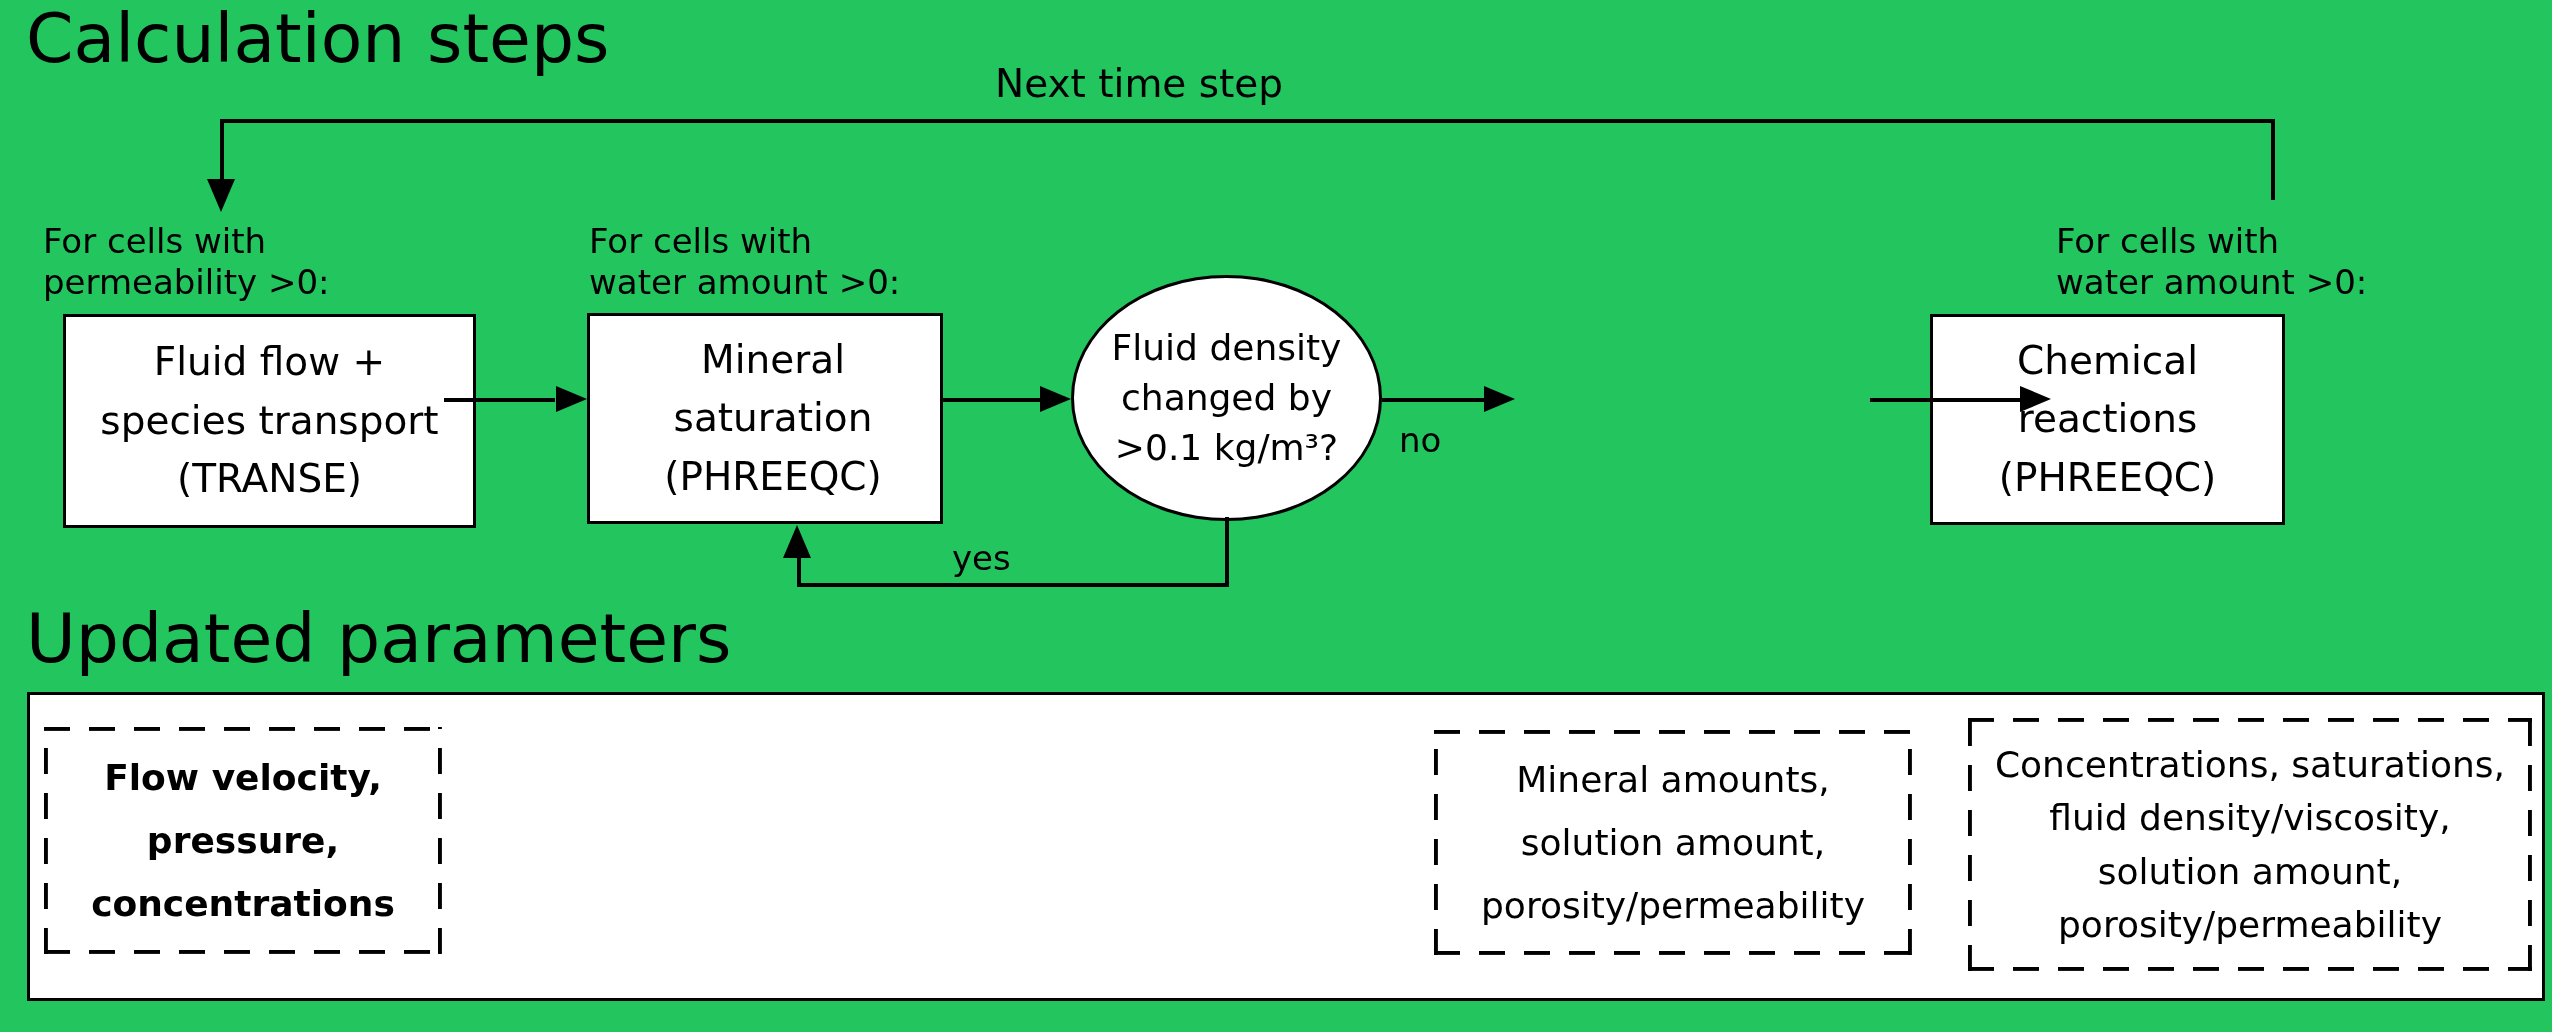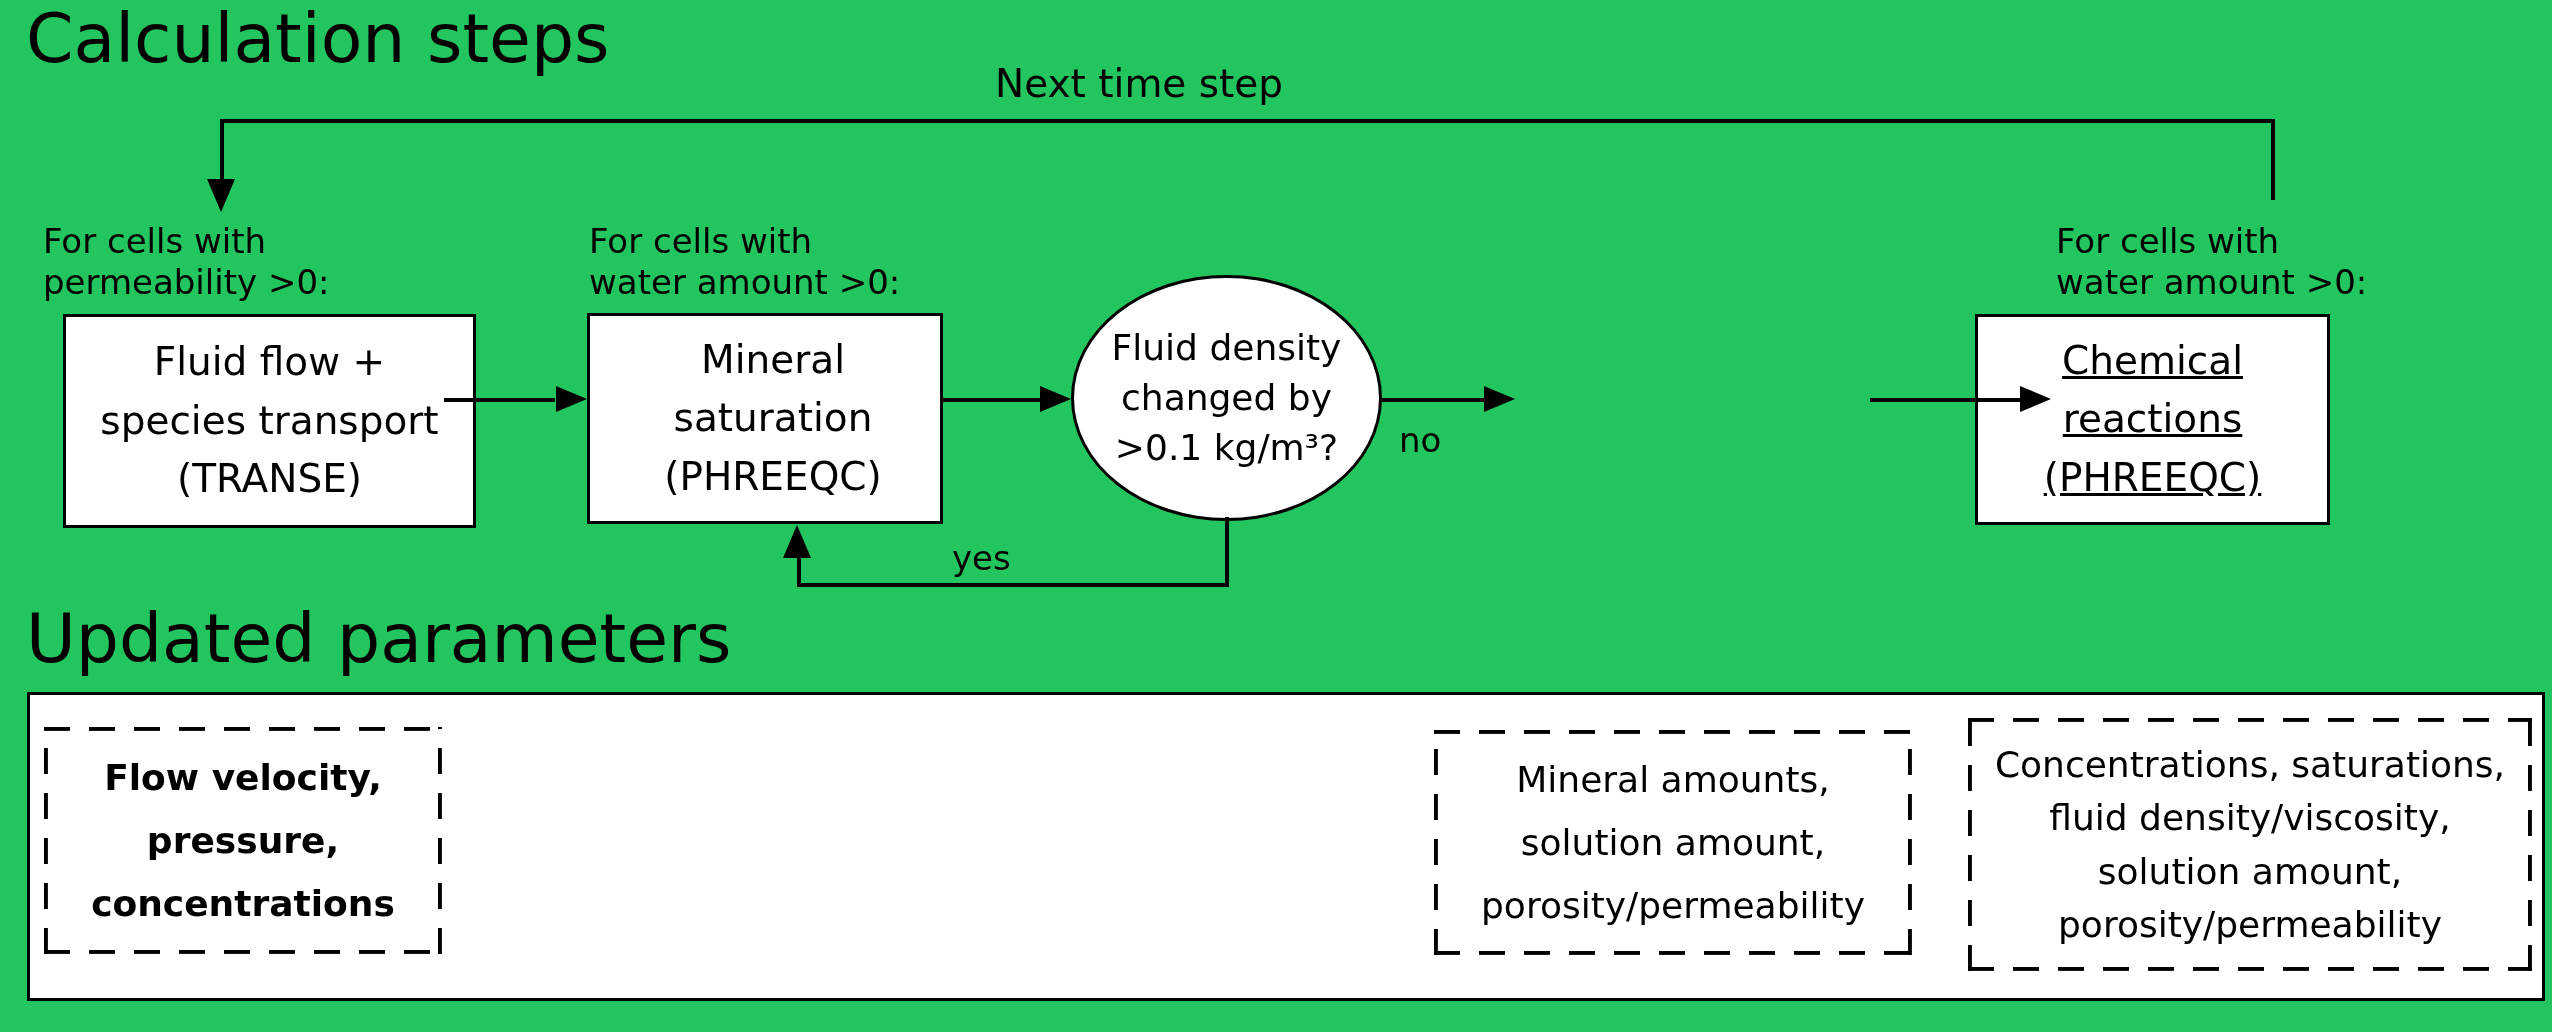--- a/index.html
+++ b/index.html
@@ -126,21 +126,21 @@
 
   <div class="flowbox" style="left:41px; top:314px; width:413px; height:214px;margin-left:22px;">Fluid flow +
 species transport
 (TRANSE)</div>
   <div class="flowbox" style="left:587px; top:313px; width:356px; height:211px;padding-left:16px;">Mineral
 saturation
 (PHREEQC)</div>
   <div class="flowbox ellipse" style="left:1071px; top:275px; width:311px; height:246px;">Fluid density
 changed by
 &gt;0.1 kg/m³?</div>
-  <div class="flowbox" style="left:1975px; top:314px; width:355px; height:211px;text-decoration:underline;">Chemical
+  <div class="flowbox" style="left:1930px; top:314px; width:355px; height:211px;">Chemical
 reactions
 (PHREEQC)</div>
 
   <div class="line" style="left:444px; top:398px; width:111px; height:3.9px;"></div>
   <div class="arrow-right" style="left:556px; top:386px;"></div>
 
   <div class="line" style="left:943px; top:398px; width:99px; height:3.9px;"></div>
   <div class="arrow-right" style="left:1040px; top:386px;"></div>
 
   <div class="line" style="left:1382px; top:398px; width:104px; height:3.9px;"></div>

